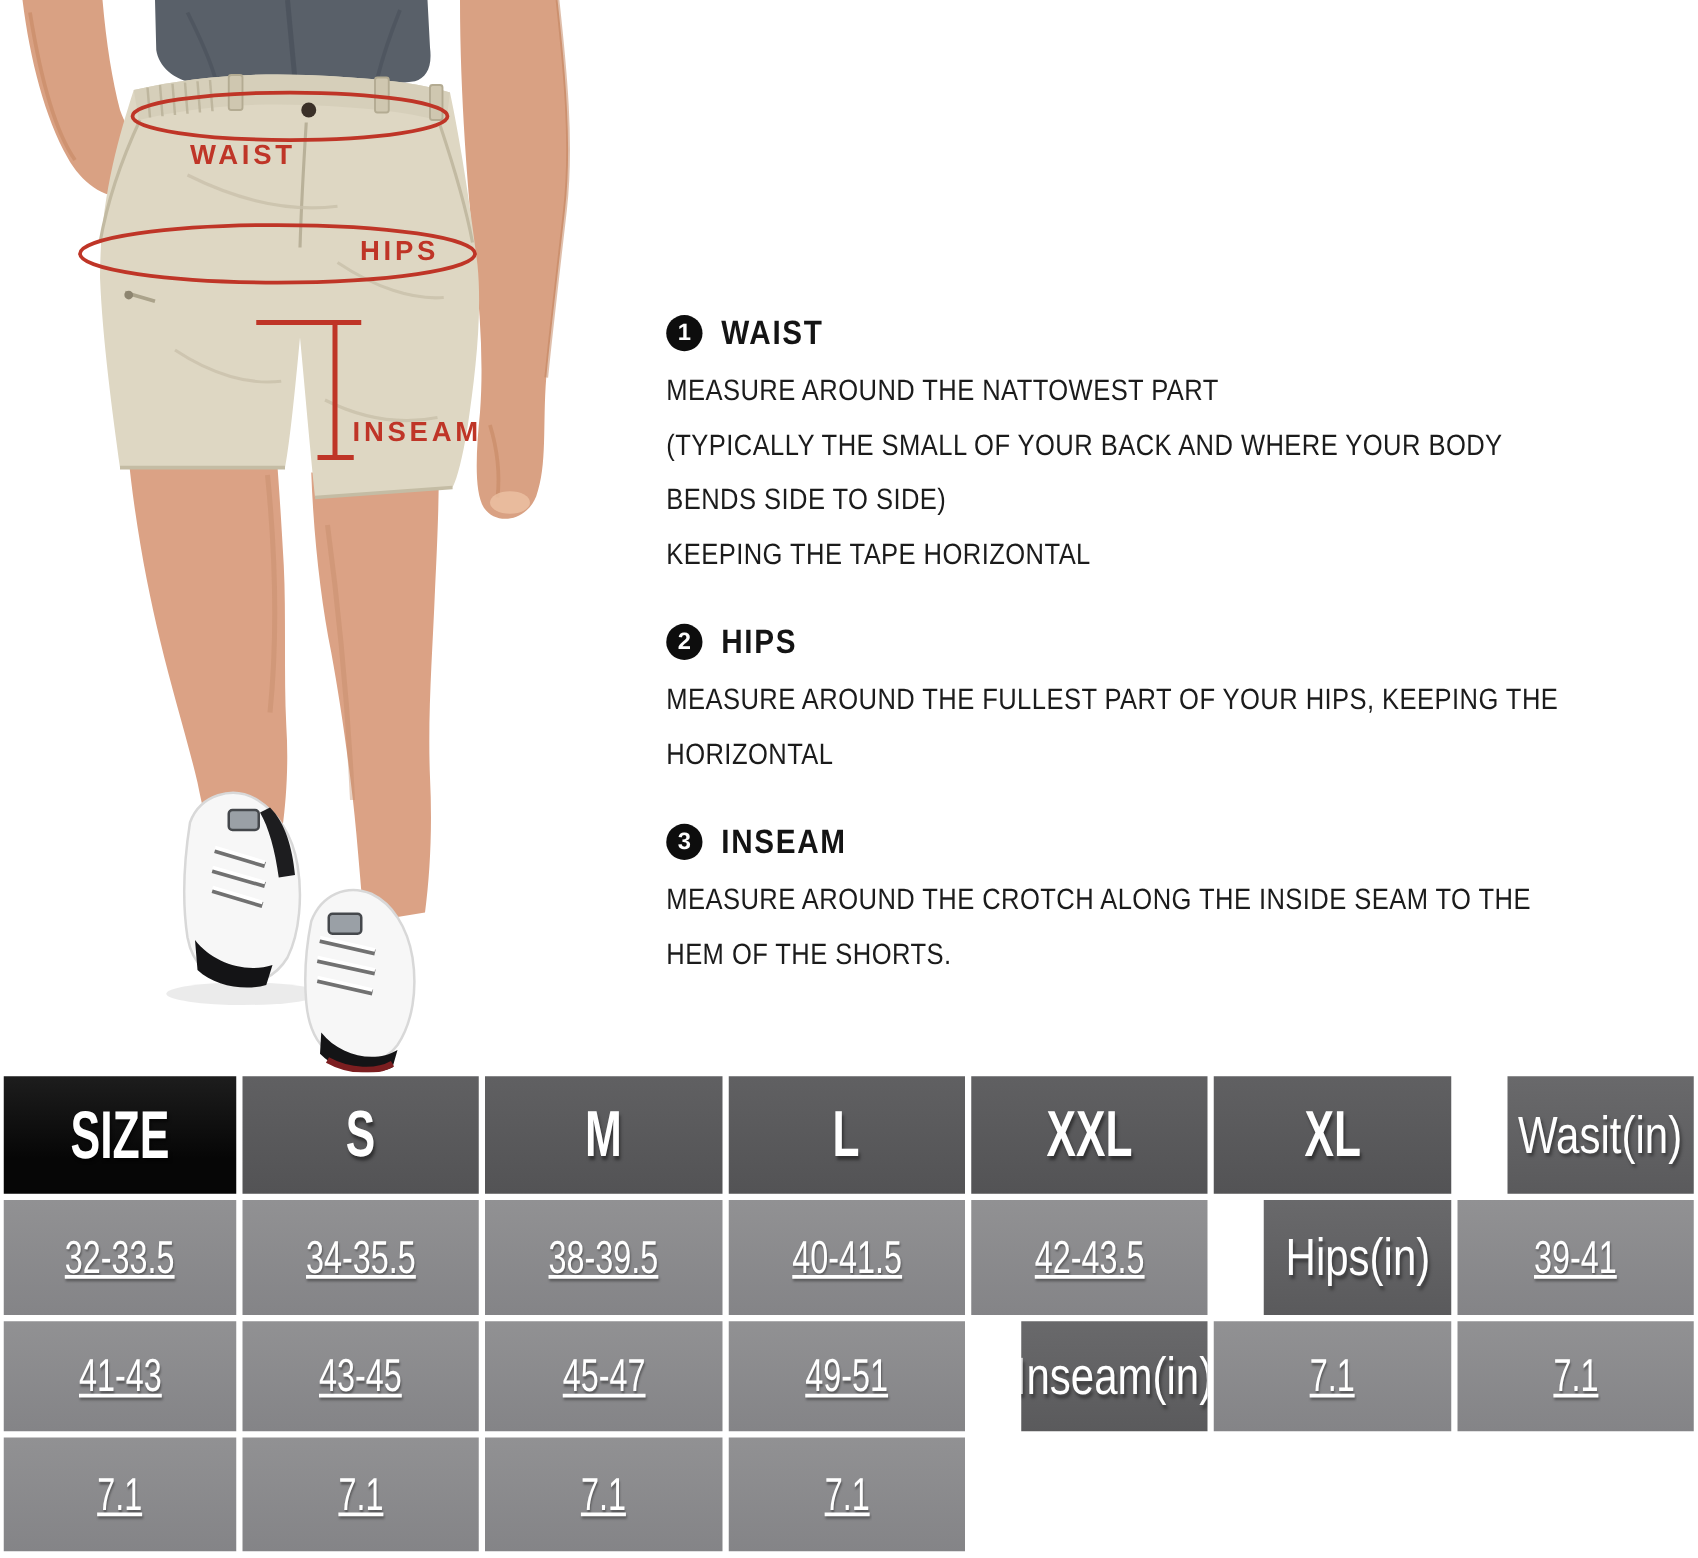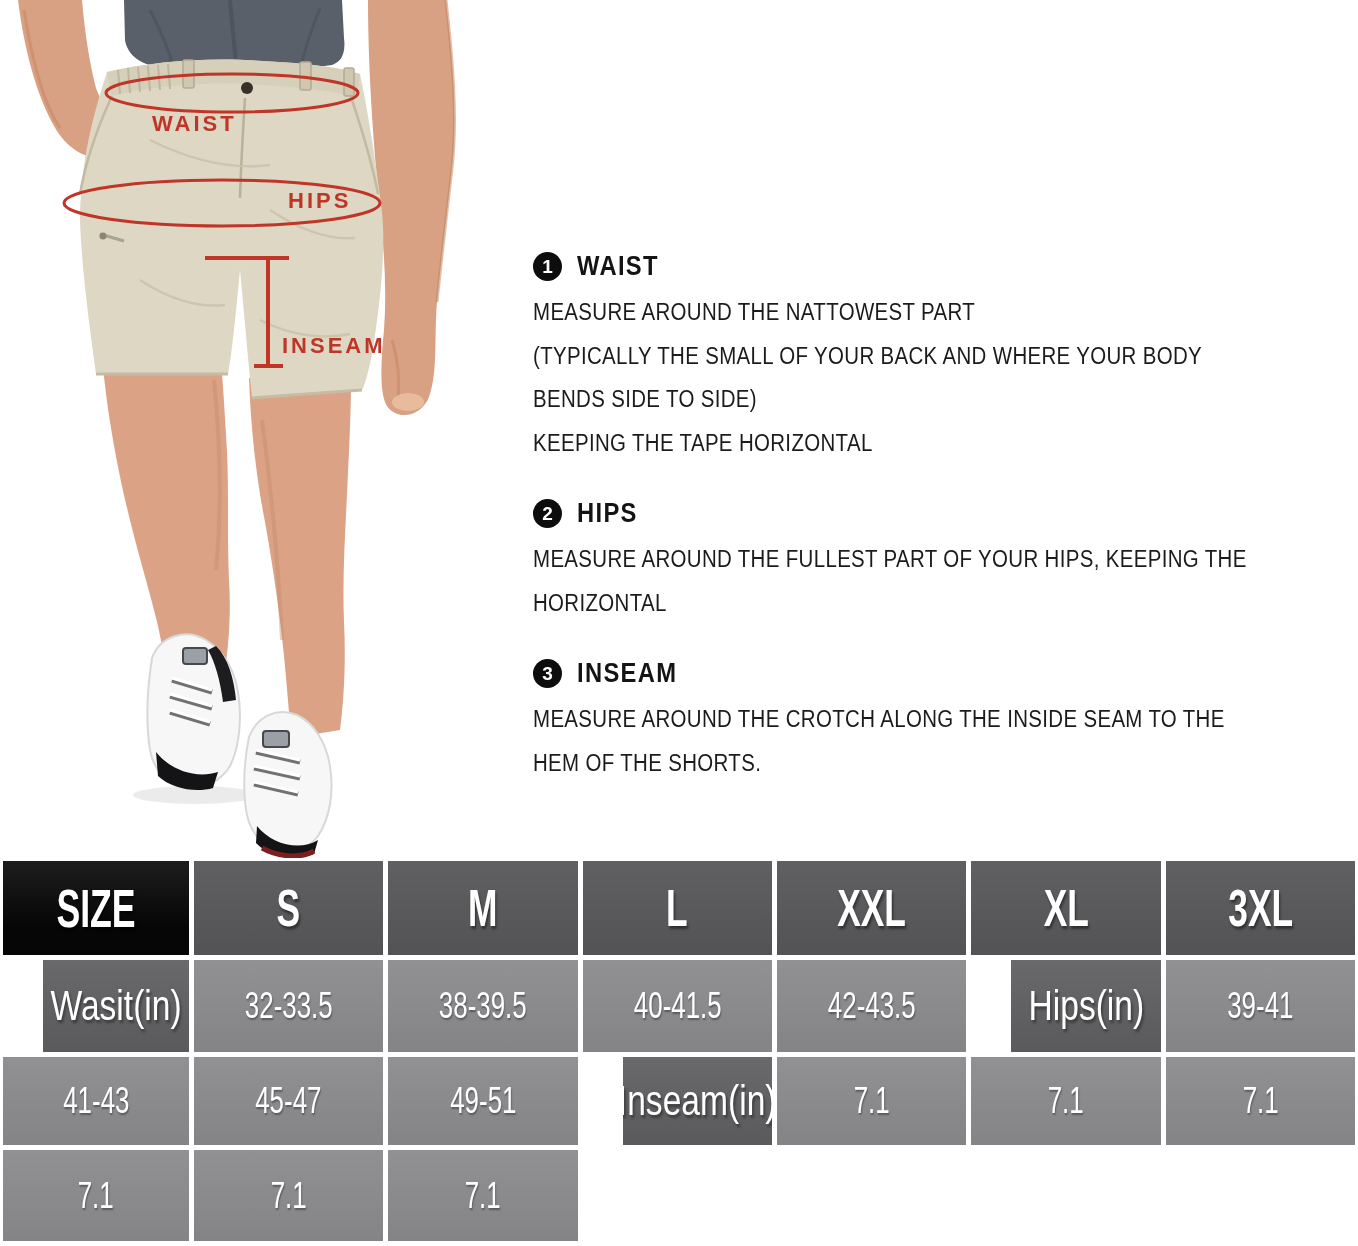--- a/index.html
+++ b/index.html
@@ -51,21 +51,21 @@
   .col-head{background:linear-gradient(180deg,#606062 0%,#535355 100%);}
   .col-head span{
     font-size:52px;font-weight:bold;transform:scaleX(0.68);
     text-shadow:2px 3px 3px rgba(0,0,0,0.45);
   }
   .row-label{background:linear-gradient(180deg,#69696b 0%,#5a5a5c 100%);margin-left:40px;}
   .row-label span{
     font-size:42px;transform:scaleX(0.80);
     text-shadow:2px 3px 3px rgba(0,0,0,0.4);
   }
-  .data{background:linear-gradient(180deg,#919193 0%,#848487 100%);}
+  .data{background:linear-gradient(180deg,#919193 0%,#848487 100%);text-decoration:underline;}
   .data span{
     font-size:37px;transform:scaleX(0.70);
     text-shadow:1px 2px 2px rgba(0,0,0,0.35);
   }
 </style>
 </head>
 <body>
 
 <div class="photo-area">
   <svg width="530" height="858" viewBox="0 0 530 858" xmlns="http://www.w3.org/2000/svg">
@@ -251,50 +251,53 @@
     </div>
   <div class="cell col-head">
       <span>L</span>
     </div>
   <div class="cell col-head">
       <span>XXL</span>
     </div>
   <div class="cell col-head">
       <span>XL</span>
     </div>
-  <div class="cell col-head">
-      <span>3XL</span>
-    </div>
 
   <div class="cell row-label">
       <span>Wasit(in)</span>
     </div>
   <div class="cell data">
       <span>32-33.5</span>
     </div>
   <div class="cell data">
+      <span>34-35.5</span>
+    </div>
+  <div class="cell data">
       <span>38-39.5</span>
     </div>
   <div class="cell data">
       <span>40-41.5</span>
     </div>
   <div class="cell data">
       <span>42-43.5</span>
     </div>
 
   <div class="cell row-label">
       <span>Hips(in)</span>
     </div>
   <div class="cell data">
       <span>39-41</span>
     </div>
   <div class="cell data">
       <span>41-43</span>
     </div>
   <div class="cell data">
+      <span>43-45</span>
+    </div>
+  <div class="cell data">
       <span>45-47</span>
     </div>
   <div class="cell data">
       <span>49-51</span>
     </div>
 
   <div class="cell row-label">
       <span>Inseam(in)</span>
     </div>
   <div class="cell data">

